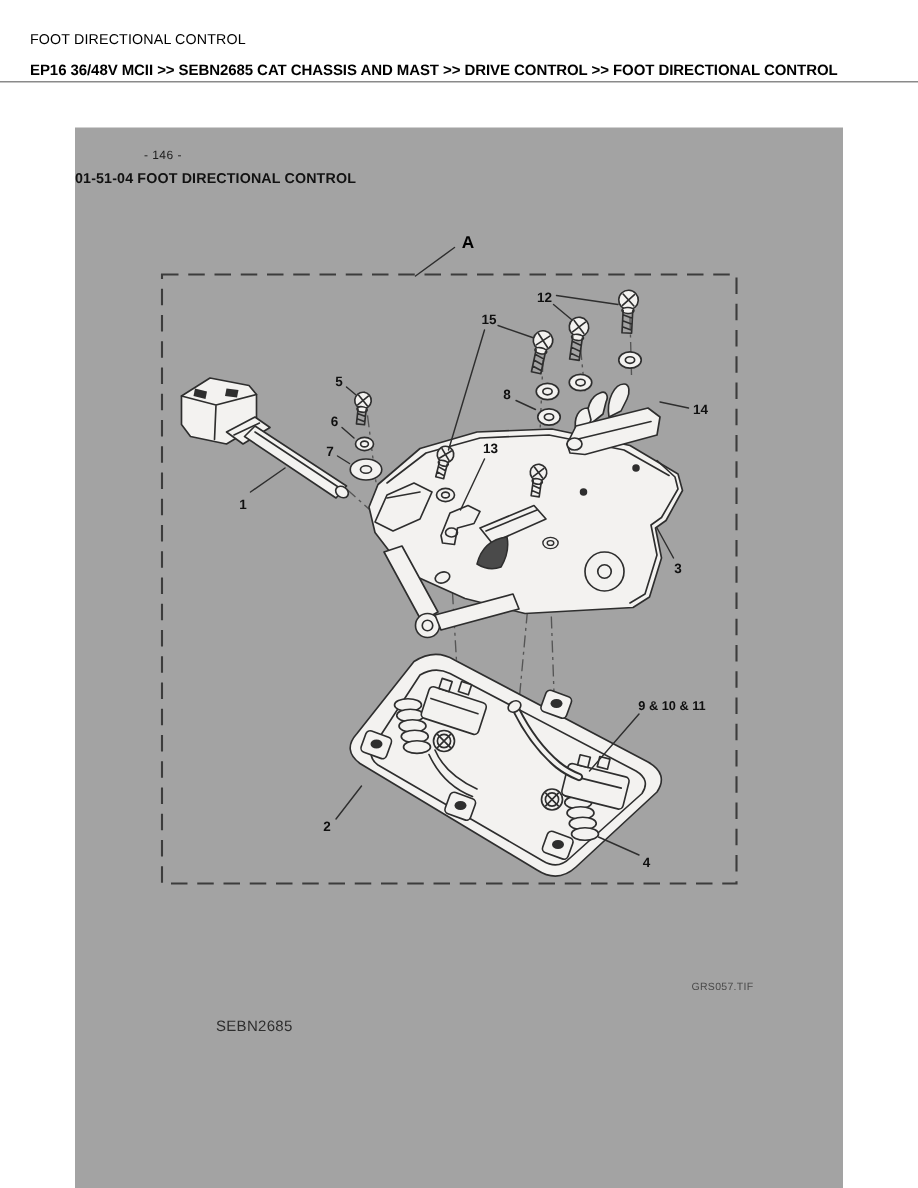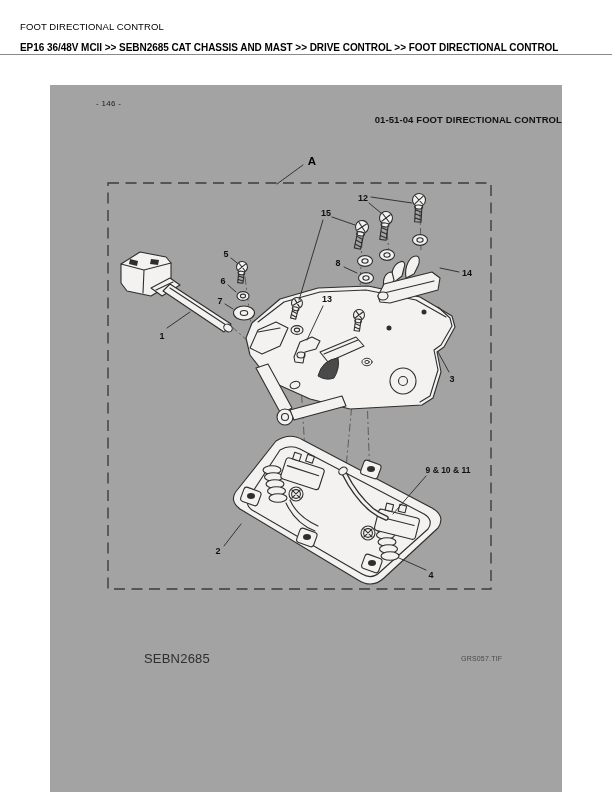--- a/index.html
+++ b/index.html
@@ -21,25 +21,25 @@
   }
   .scan{
     position:absolute;left:50px;top:85px;width:512px;height:747px;
     background:#a3a3a3;
   }
   .page-number{
     position:absolute;left:46px;top:14px;font-size:8px;color:#1c1c1c;
     letter-spacing:.3px;white-space:nowrap;
   }
   .section-title{
-    position:absolute;left:0;top:29px;width:100%;text-align:right;
+    position:absolute;left:0;top:29px;width:100%;text-align:left;
     font-size:9.5px;font-weight:bold;color:#111;letter-spacing:.1px;
   }
   .footer-left{
-    position:absolute;left:48px;top:566px;font-size:13px;color:#2e2e2e;
+    position:absolute;left:48px;top:594px;font-size:10px;color:#2e2e2e;
     letter-spacing:.2px;
     padding-left:46px;
   }
   .footer-right{
     position:absolute;left:411px;top:570px;font-size:7px;color:#4a4a4a;
     letter-spacing:.2px;
   }
   svg{position:absolute;left:0;top:0;}
   .ln{fill:none;stroke:#2e2e2e;stroke-width:1.1;stroke-linejoin:round;stroke-linecap:round;}
   .fw{fill:#f3f2f0;stroke:#2e2e2e;stroke-width:1.1;stroke-linejoin:round;stroke-linecap:round;}

